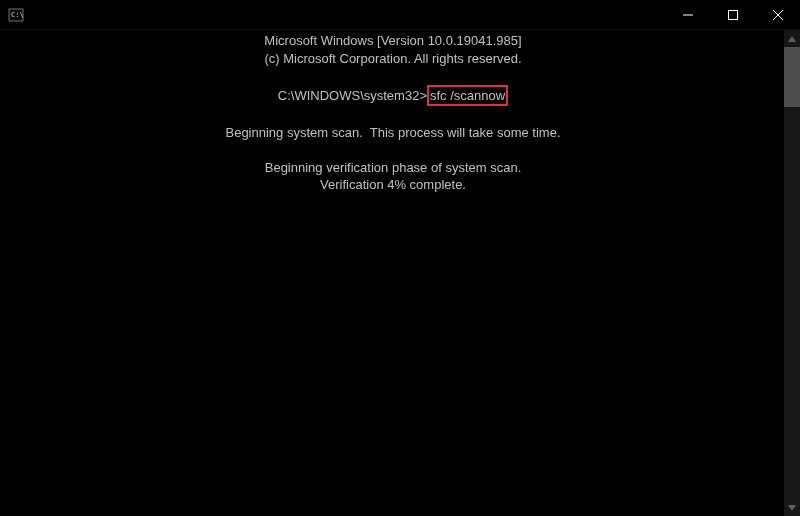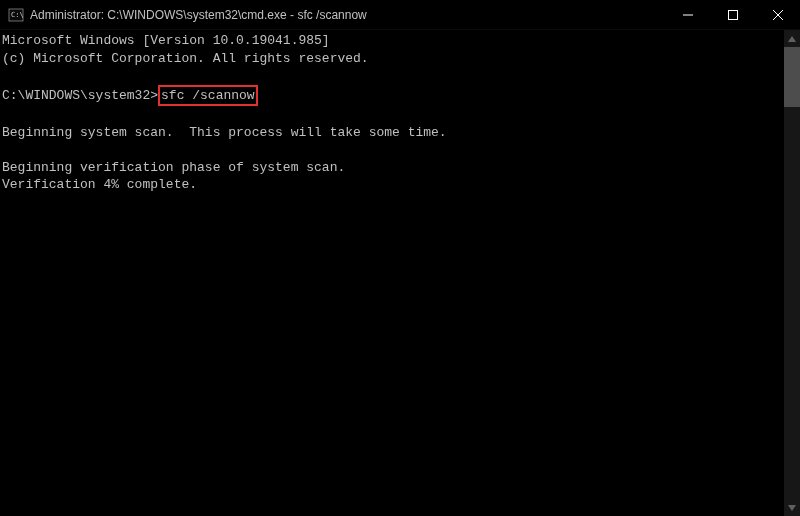--- a/index.html
+++ b/index.html
@@ -61,21 +61,22 @@
       display: flex;
     }
     .terminal-content {
       flex: 1;
       background: #000;
       color: #c0c0c0;
       font-size: 13px;
       line-height: 1.35;
       padding: 2px 0 0 2px;
       white-space: pre;
-      font-family: Liberation Mono, monospace;
+      font-family: Liberation Sans, sans-serif;
+      text-align: center;
     }
     .highlight-box {
       border: 2px solid #e03030;
       padding: 0 1px;
       display: inline-block;
     }
     .scrollbar {
       width: 16px;
       background: #171717;
       position: relative;
@@ -105,21 +106,20 @@
 <body>
 
 <div class="titlebar">
   <div class="titlebar-left">
     <span class="cmd-icon">
       <svg width="16" height="16" viewBox="0 0 16 16">
         <rect x="1" y="2" width="14" height="12" fill="#0a0a0a" stroke="#888" stroke-width="0.8"></rect>
         <text x="3" y="10" font-size="7" fill="#ccc" font-family="monospace">C:\</text>
       </svg>
     </span>
-    <span class="titlebar-title">Administrator: C:\WINDOWS\system32\cmd.exe - sfc  /scannow</span>
   </div>
   <div class="window-controls">
     <div class="window-btn">
       <svg width="10" height="10" viewBox="0 0 10 10">
         <line x1="0" y1="5" x2="10" y2="5" stroke="#fff" stroke-width="1"></line>
       </svg>
     </div>
     <div class="window-btn">
       <svg width="10" height="10" viewBox="0 0 10 10">
         <rect x="0.5" y="0.5" width="9" height="9" fill="none" stroke="#fff" stroke-width="1"></rect>

